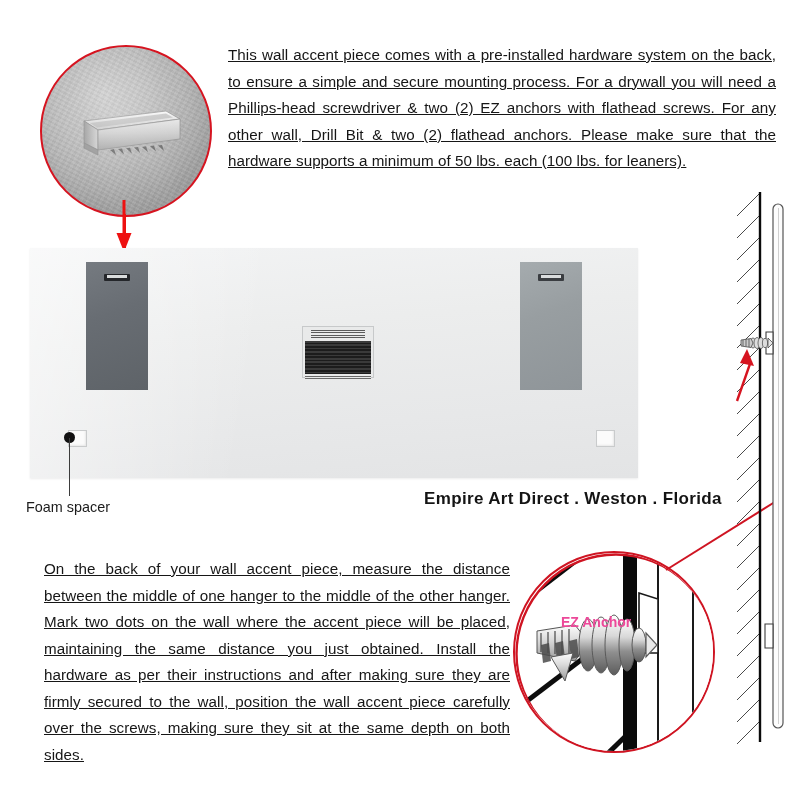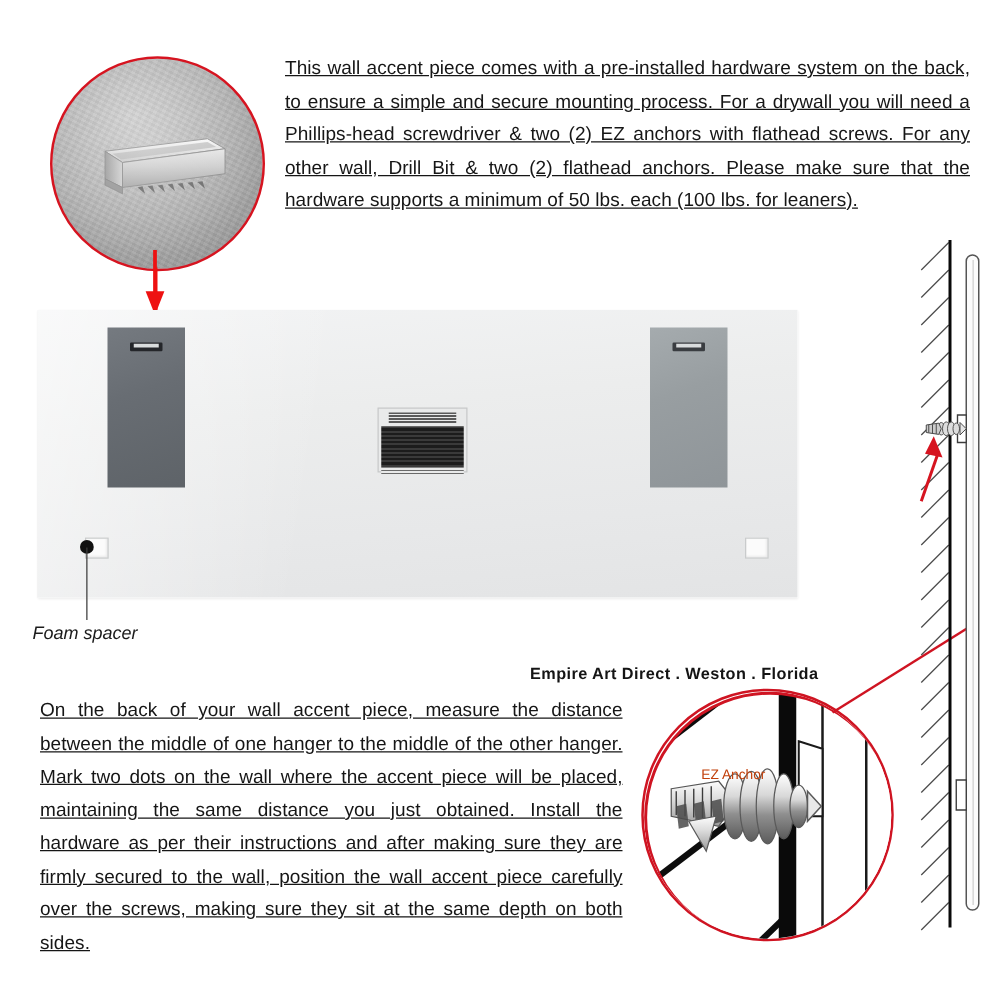--- a/index.html
+++ b/index.html
@@ -21,21 +21,21 @@
   .para {
     position: absolute;
     text-align: justify;
     font-size: 15.2px;
     line-height: 26.5px;
     color: #161616;
     letter-spacing: 0.05px;
     text-decoration: underline;
   }
   #top-paragraph  { left: 228px; top: 42px;  width: 548px; }
-  #bottom-paragraph { left: 32px;  top: 556px; width: 466px; }
+  #bottom-paragraph { left: 44px;  top: 556px; width: 466px; }
 
   
   #hanger-callout {
     left: 40px; top: 45px;
     width: 172px; height: 172px;
     border-radius: 50%;
     border: 2.2px solid #d61420;
     overflow: hidden;
     background:
       radial-gradient(circle at 38% 28%, #cfcfcf 0%, #b9b9b9 45%, #a7a7a7 72%, #9c9c9c 100%);
@@ -130,44 +130,44 @@
   #foam-spacer-right { left: 566px; top: 182px; }
 
   
   #foam-leader { left: 69px; top: 438px; width: 1.3px; height: 58px; background: #3c3c3c; }
   #foam-dot {
     left: 64px; top: 432px; width: 11px; height: 11px;
     border-radius: 50%; background: #111111;
   }
   #foam-spacer-label {
     left: 26px; top: 499px;
-    font-size: 14.4px; color: #1b1b1b; white-space: nowrap; font-style: italic;
+    font-size: 14.4px; color: #1b1b1b; white-space: nowrap;
   }
 
   
   #brand-line {
-    left: 424px; top: 531px;
-    font-size: 13px; font-weight: bold;
+    left: 424px; top: 489px;
+    font-size: 17px; font-weight: bold;
     letter-spacing: .35px; color: #141414; white-space: nowrap;
   }
 
   
   #ez-anchor-callout {
     left: 513px; top: 551px;
     width: 202px; height: 202px;
     border-radius: 50%;
     border: 2.2px solid #cf1422;
     overflow: hidden;
     background: #ffffff;
     box-sizing: border-box;
   }
   #ez-anchor-label {
     position: absolute;
     left: 46px; top: 61px;
-    font-size: 11px; font-weight: normal; color: #c2410c;
+    font-size: 14px; font-weight: bold; color: #ec4899;
     white-space: nowrap; z-index: 4;
   }
   
   #ez-leader { left: 660px; top: 498px; width: 120px; height: 74px; }
 
   
   #wall-diagram { left: 735px; top: 186px; width: 62px; height: 562px; }
 
   
   #panel-arrow { left: 112px; top: 200px; width: 24px; height: 52px; }

